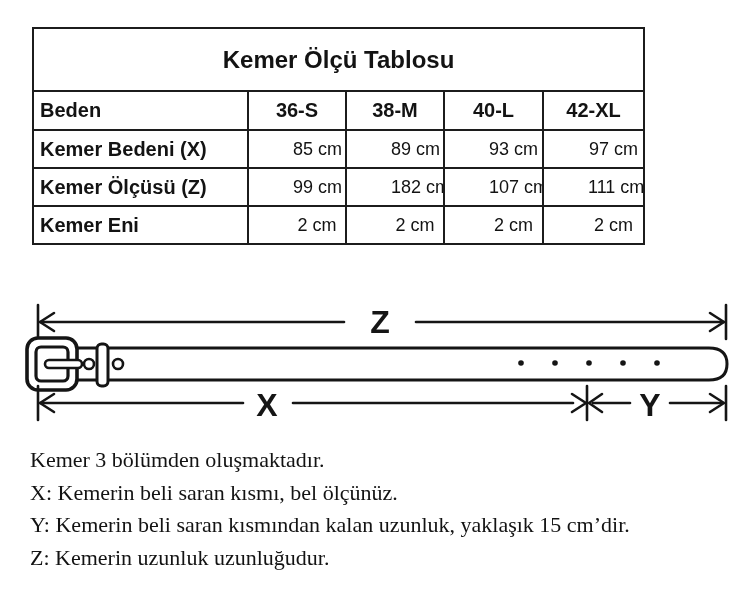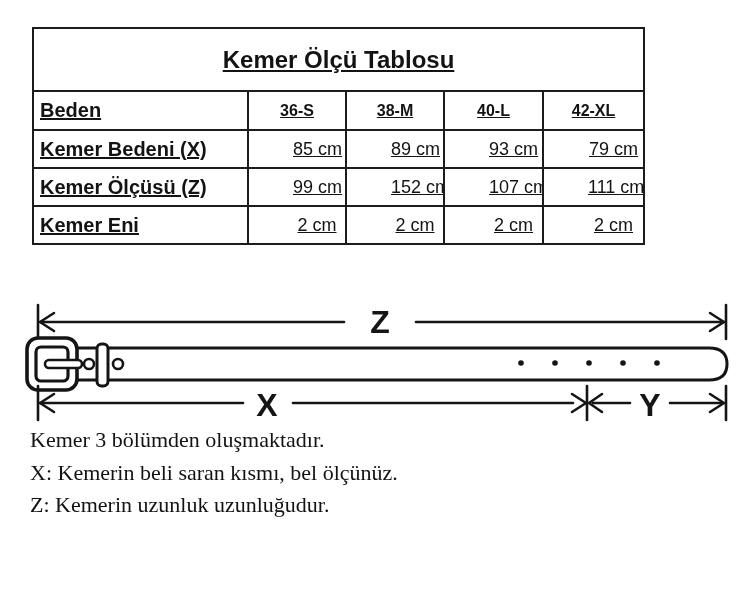--- a/index.html
+++ b/index.html
@@ -15,50 +15,49 @@
     position:absolute;left:32px;top:27px;width:611px;
     border-collapse:collapse;table-layout:fixed;
     color:#131313;
   }
   .size-table td{
     border:2px solid #1c1c1c;
     background:#ffffff;
     padding:0 4px;
     white-space:nowrap;
     overflow:hidden;
-    text-decoration:underline;
   }
   .size-table .title-cell{
     height:61px;text-align:center;
     font-size:24px;font-weight:bold;
     letter-spacing:0px;
   }
   .size-table .hdr-row td{height:37px;}
   .size-table .data-row td{height:36px;margin-top:37px;}
   .size-table .row-label{
     font-weight:bold;font-size:20px;text-align:left;padding-left:6px;
   }
   .size-table .col-hdr{
-    font-weight:bold;font-size:16px;text-align:center;
+    font-weight:bold;font-size:20px;text-align:center;
   }
   .size-table .val{
     font-size:18px;text-align:center;font-weight:normal;padding-left:44px;
   }
 
   
   .diagram{position:absolute;left:0;top:285px;width:756px;height:170px;}
   .diagram svg{display:block;}
   .dim-label{
     font-family:"Liberation Sans",sans-serif;
     font-weight:bold;font-size:32px;fill:#151515;
   }
 
   
   .notes{
-    position:absolute;left:30px;top:424px;width:716px;
+    position:absolute;left:30px;top:444px;width:716px;
     font-family:"Liberation Serif",serif;
     font-size:22px;line-height:32.5px;color:#131313;
   }
   .notes p{margin:0;white-space:nowrap;}
 </style>
 </head>
 <body>
 
 <div class="sheet">
 
@@ -79,26 +78,26 @@
         <td class="col-hdr">36-S</td>
         <td class="col-hdr">38-M</td>
         <td class="col-hdr">40-L</td>
         <td class="col-hdr">42-XL</td>
       </tr>
       <tr class="data-row">
         <td class="row-label">Kemer Bedeni (X)</td>
         <td class="val">85 cm</td>
         <td class="val">89 cm</td>
         <td class="val">93 cm</td>
-        <td class="val">79 cm</td>
+        <td class="val">97 cm</td>
       </tr>
       <tr class="data-row">
         <td class="row-label">Kemer Ölçüsü (Z)</td>
         <td class="val">99 cm</td>
-        <td class="val">152 cm</td>
+        <td class="val">182 cm</td>
         <td class="val">107 cm</td>
         <td class="val">111 cm</td>
       </tr>
       <tr class="data-row">
         <td class="row-label">Kemer Eni</td>
         <td class="val">2 cm</td>
         <td class="val">2 cm</td>
         <td class="val">2 cm</td>
         <td class="val">2 cm</td>
       </tr>
@@ -158,16 +157,17 @@
         <polyline points="710,109 724,118 710,127"></polyline>
         <line x1="726" y1="101" x2="726" y2="135"></line>
         <text class="dim-label" x="650" y="131" text-anchor="middle" stroke="none" font-size="30">Y</text>
       </g>
     </svg>
   </div>
 
   <div class="notes">
     <p>Kemer 3 bölümden oluşmaktadır.</p>
     <p>X: Kemerin beli saran kısmı, bel ölçünüz.</p>
+    <p>Y: Kemerin beli saran kısmından kalan uzunluk, yaklaşık 15 cm’dir.</p>
     <p>Z: Kemerin uzunluk uzunluğudur.</p>
   </div>
 
 </div>
 
 </body></html>

